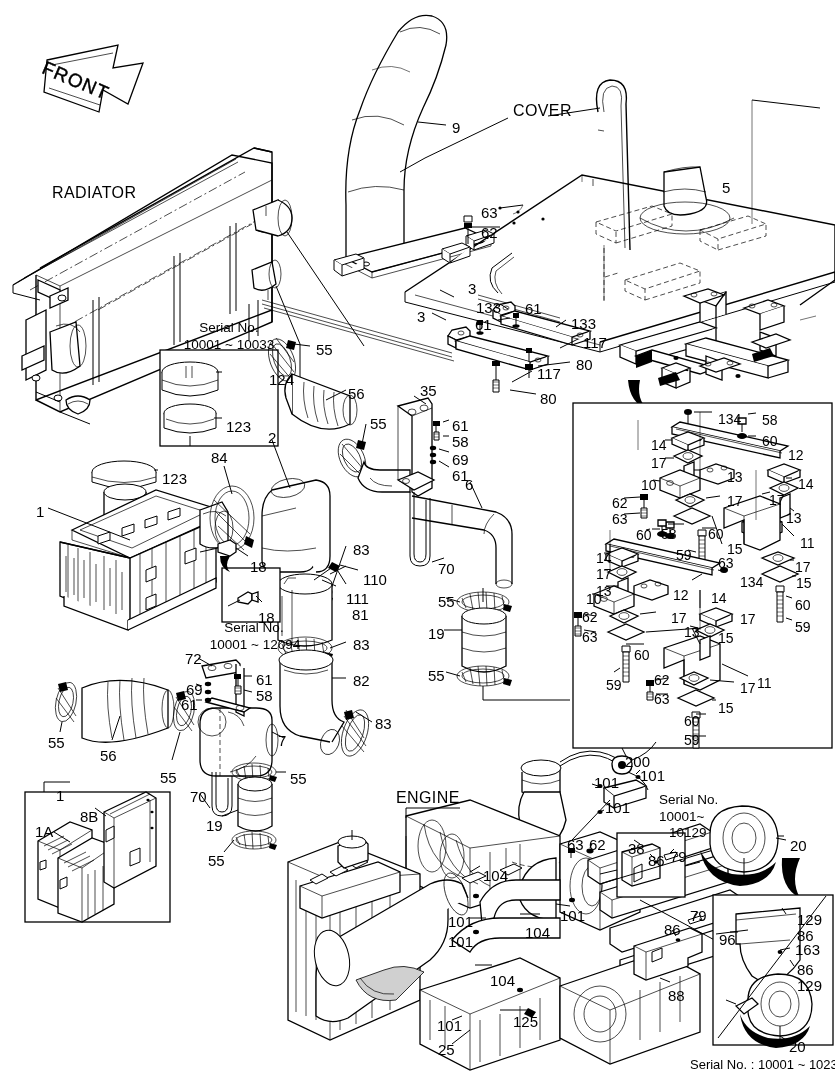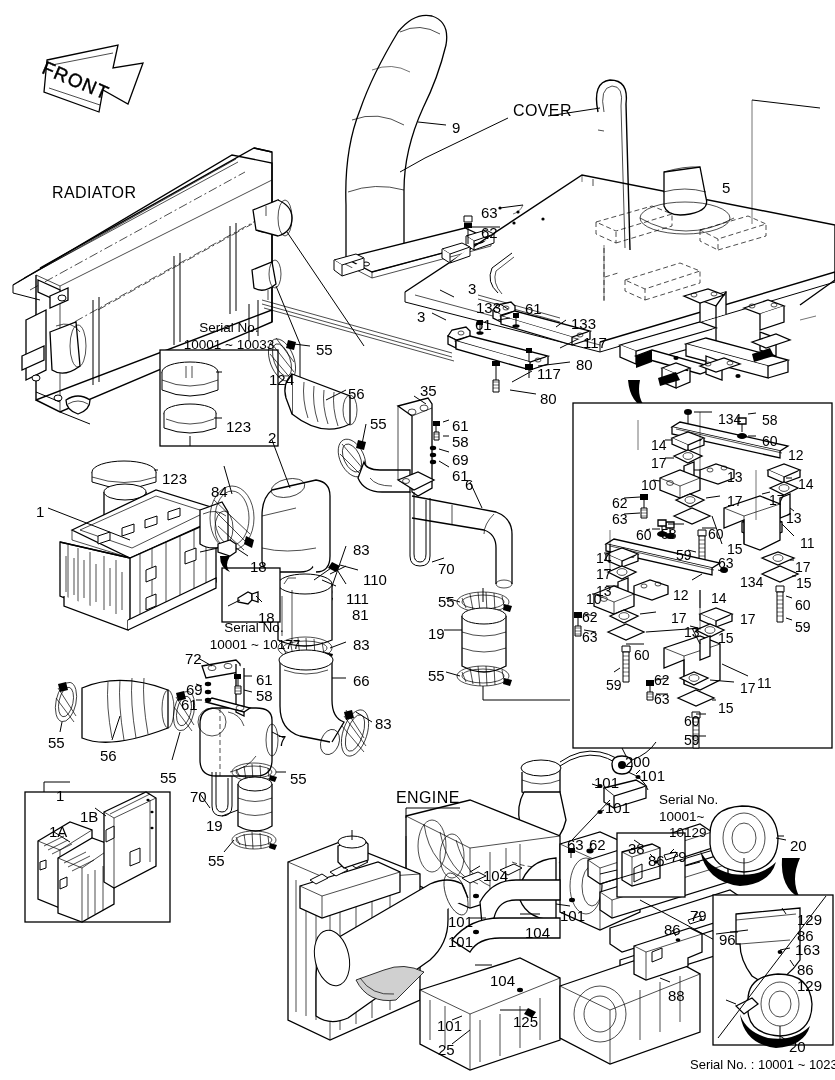--- a/index.html
+++ b/index.html
@@ -944,21 +944,21 @@
 <div class="lbl big" style="left:52px;top:185px;">RADIATOR</div>
 <div class="lbl big" style="left:513px;top:103px;">COVER</div>
 <div class="lbl big" style="left:396px;top:790px;">ENGINE</div>
 
 <div class="lbl" style="left:47px;top:58px;transform:rotate(23deg);transform-origin:left top;font-size:19px;letter-spacing:1px;-webkit-text-stroke:0.4px #000;">FRONT</div>
 
 <div class="lbl ser ctr" style="left:169px;top:321px;width:120px;">Serial No.</div>
 <div class="lbl ser ctr" style="left:158px;top:338px;width:142px;">10001 ~ 10033</div>
 
 <div class="lbl ser ctr" style="left:199px;top:621px;width:110px;">Serial No.</div>
-<div class="lbl ser ctr" style="left:185px;top:638px;width:140px;">10001 ~ 10177</div>
+<div class="lbl ser ctr" style="left:185px;top:638px;width:140px;">10001 ~ 12094</div>
 
 <div class="lbl ser" style="left:659px;top:793px;">Serial No.</div>
 <div class="lbl ser" style="left:659px;top:810px;">10001~</div>
 <div class="lbl ser" style="left:669px;top:826px;">10129</div>
 
 <div class="lbl serb" style="left:690px;top:1058px;">Serial No. : 10001 ~ 10235</div>
 
 <div id="callout-layer">
       <div class="lbl" style="left: 452px; top: 120px;">9</div>
       <div class="lbl" style="left: 722px; top: 180px;">5</div>
@@ -980,51 +980,51 @@
       <div class="lbl" style="left: 162px; top: 471px;">123</div>
       <div class="lbl" style="left: 348px; top: 386px;">56</div>
       <div class="lbl" style="left: 370px; top: 416px;">55</div>
       <div class="lbl" style="left: 420px; top: 383px;">35</div>
       <div class="lbl" style="left: 452px; top: 418px;">61</div>
       <div class="lbl" style="left: 452px; top: 434px;">58</div>
       <div class="lbl" style="left: 452px; top: 452px;">69</div>
       <div class="lbl" style="left: 452px; top: 468px;">61</div>
       <div class="lbl" style="left: 465px; top: 477px;">6</div>
       <div class="lbl" style="left: 268px; top: 430px;">2</div>
-      <div class="lbl" style="left: 211px; top: 484px;">84</div>
+      <div class="lbl" style="left: 211px; top: 450px;">84</div>
       <div class="lbl" style="left: 36px; top: 504px;">1</div>
       <div class="lbl" style="left: 250px; top: 559px;">18</div>
       <div class="lbl" style="left: 258px; top: 610px;">18</div>
       <div class="lbl" style="left: 353px; top: 542px;">83</div>
       <div class="lbl" style="left: 363px; top: 572px;">110</div>
       <div class="lbl" style="left: 346px; top: 591px;">111</div>
       <div class="lbl" style="left: 352px; top: 607px;">81</div>
       <div class="lbl" style="left: 353px; top: 637px;">83</div>
-      <div class="lbl" style="left: 353px; top: 673px;">66</div>
+      <div class="lbl" style="left: 353px; top: 673px;">82</div>
       <div class="lbl" style="left: 375px; top: 716px;">83</div>
       <div class="lbl" style="left: 438px; top: 561px;">70</div>
       <div class="lbl" style="left: 438px; top: 594px;">55</div>
       <div class="lbl" style="left: 428px; top: 626px;">19</div>
       <div class="lbl" style="left: 428px; top: 668px;">55</div>
       <div class="lbl" style="left: 185px; top: 651px;">72</div>
       <div class="lbl" style="left: 256px; top: 672px;">61</div>
       <div class="lbl" style="left: 186px; top: 682px;">69</div>
       <div class="lbl" style="left: 256px; top: 688px;">58</div>
       <div class="lbl" style="left: 181px; top: 697px;">61</div>
       <div class="lbl" style="left: 48px; top: 735px;">55</div>
       <div class="lbl" style="left: 100px; top: 748px;">56</div>
       <div class="lbl" style="left: 160px; top: 770px;">55</div>
       <div class="lbl" style="left: 278px; top: 733px;">7</div>
       <div class="lbl" style="left: 290px; top: 771px;">55</div>
       <div class="lbl" style="left: 190px; top: 789px;">70</div>
       <div class="lbl" style="left: 206px; top: 818px;">19</div>
       <div class="lbl" style="left: 208px; top: 853px;">55</div>
       <div class="lbl" style="left: 56px; top: 788px;">1</div>
-      <div class="lbl" style="left: 80px; top: 809px;">1B</div>
-      <div class="lbl" style="left: 49px; top: 824px;">1A</div>
+      <div class="lbl" style="left: 80px; top: 809px;">8B</div>
+      <div class="lbl" style="left: 35px; top: 824px;">1A</div>
       <div class="lbl" style="left: 625px; top: 754px;">200</div>
       <div class="lbl" style="left: 594px; top: 775px;">101</div>
       <div class="lbl" style="left: 640px; top: 768px;">101</div>
       <div class="lbl" style="left: 605px; top: 800px;">101</div>
       <div class="lbl" style="left: 790px; top: 838px;">20</div>
       <div class="lbl" style="left: 567px; top: 837px;">63</div>
       <div class="lbl" style="left: 589px; top: 837px;">62</div>
       <div class="lbl" style="left: 628px; top: 841px;">38</div>
       <div class="lbl" style="left: 648px; top: 853px;">86</div>
       <div class="lbl" style="left: 670px; top: 849px;">79</div>

